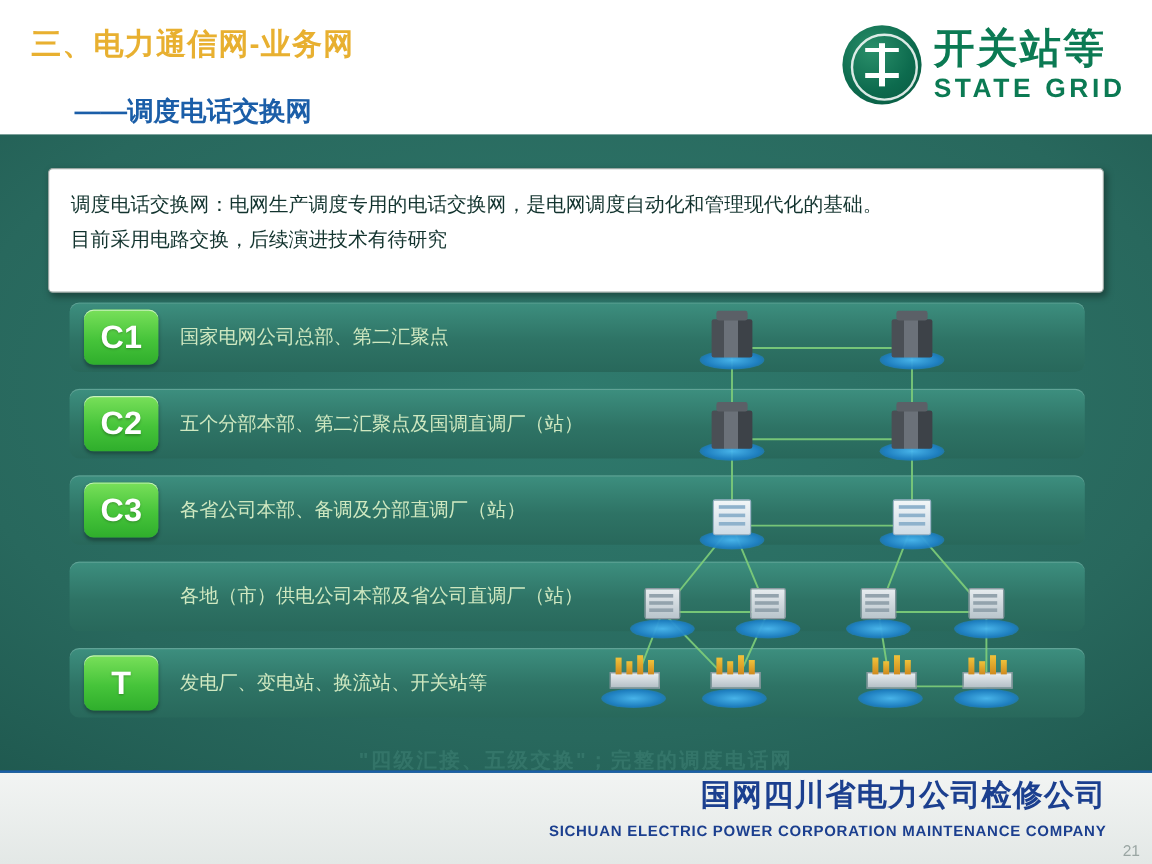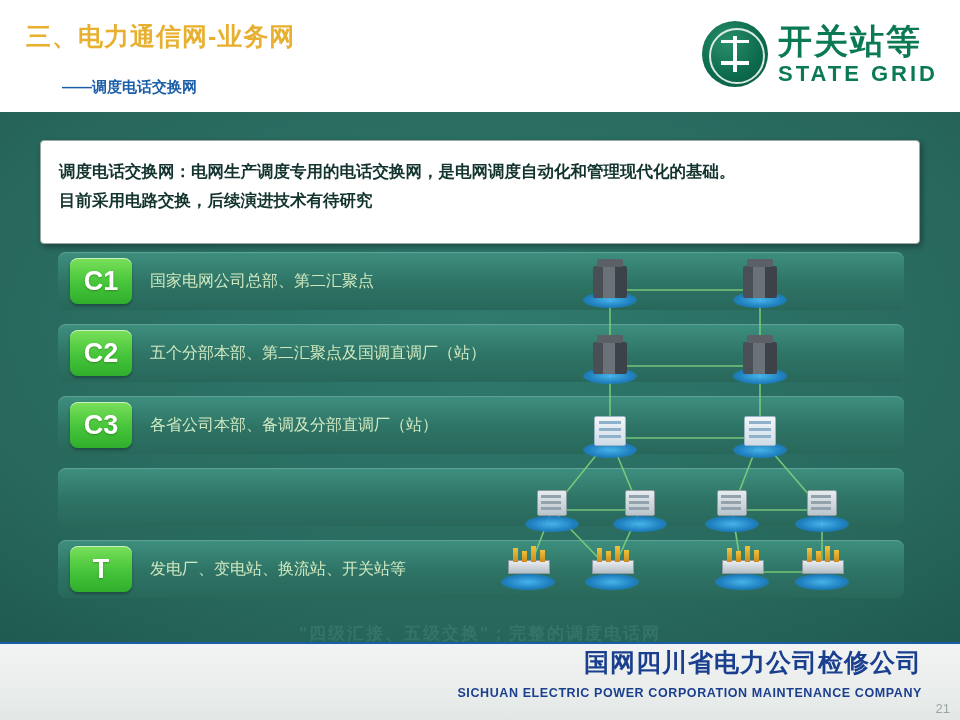--- a/index.html
+++ b/index.html
@@ -18,21 +18,21 @@
   .topbar{
     position:absolute;left:0;top:0;width:960px;height:112px;
     background:linear-gradient(180deg,#ffffff 0%,#ffffff 100%);
   }
   .title{
     position:absolute;left:26px;top:20px;
     color:#e8b030;font-size:25px;font-weight:bold;letter-spacing:1px;
   }
   .subtitle{
     position:absolute;left:62px;top:78px;
-    color:#1b5ea8;font-size:15px;font-weight:bold;
+    color:#1b5ea8;font-size:22px;font-weight:bold;
   }
   .logo{
     position:absolute;right:22px;top:18px;height:72px;display:flex;align-items:center;gap:10px;
   }
   .logo-mark{
     width:66px;height:66px;border-radius:50%;
     background:radial-gradient(circle at 38% 32%, #2a8f6a 0%, #0d6b4e 55%, #07563e 100%);
     position:relative;
   }
   .logo-mark:before{
@@ -50,21 +50,21 @@
   .logo-cn{color:#0b7a53;font-size:34px;font-weight:bold;letter-spacing:2px;}
   .logo-en{color:#0b7a53;font-size:22px;font-weight:bold;letter-spacing:3px;margin-top:5px;}
 
   .callout{
     position:absolute;left:40px;top:140px;width:880px;height:104px;
     background:#ffffff;border:1px solid #9aa7a3;border-radius:4px;
     box-shadow:2px 3px 6px rgba(0,0,0,.35);
     padding:16px 18px;box-sizing:border-box;
   }
   .callout p{
-    margin:0;color:#12332e;font-size:16.5px;font-weight:bold;line-height:1.75;
+    margin:0;color:#12332e;font-size:16.5px;font-weight:normal;line-height:1.75;
   }
 
   .rows{position:absolute;left:58px;top:252px;width:846px;}
   .row{
     position:relative;height:58px;margin-bottom:14px;
     background:linear-gradient(180deg,#3d8f7f 0%,#2e7365 55%,#28685b 100%);
     border-radius:8px;
     box-shadow:inset 0 1px 0 rgba(255,255,255,.18);
   }
   .badge{
@@ -158,20 +158,21 @@
     </div>
     <div class="row">
       <div class="badge">C2</div>
       <div class="row-label">五个分部本部、第二汇聚点及国调直调厂（站）</div>
     </div>
     <div class="row">
       <div class="badge">C3</div>
       <div class="row-label">各省公司本部、备调及分部直调厂（站）</div>
     </div>
     <div class="row">
+      <div class="row-label">各地（市）供电公司本部及省公司直调厂（站）</div>
     </div>
     <div class="row">
       <div class="badge">T</div>
       <div class="row-label">发电厂、变电站、换流站、开关站等</div>
     </div>
   </div>
 
   <div class="diagram">
     <svg class="svgline" viewBox="0 0 420 360">
       <g stroke="#7fcf7a" stroke-width="1.6" fill="none" opacity="0.9">

